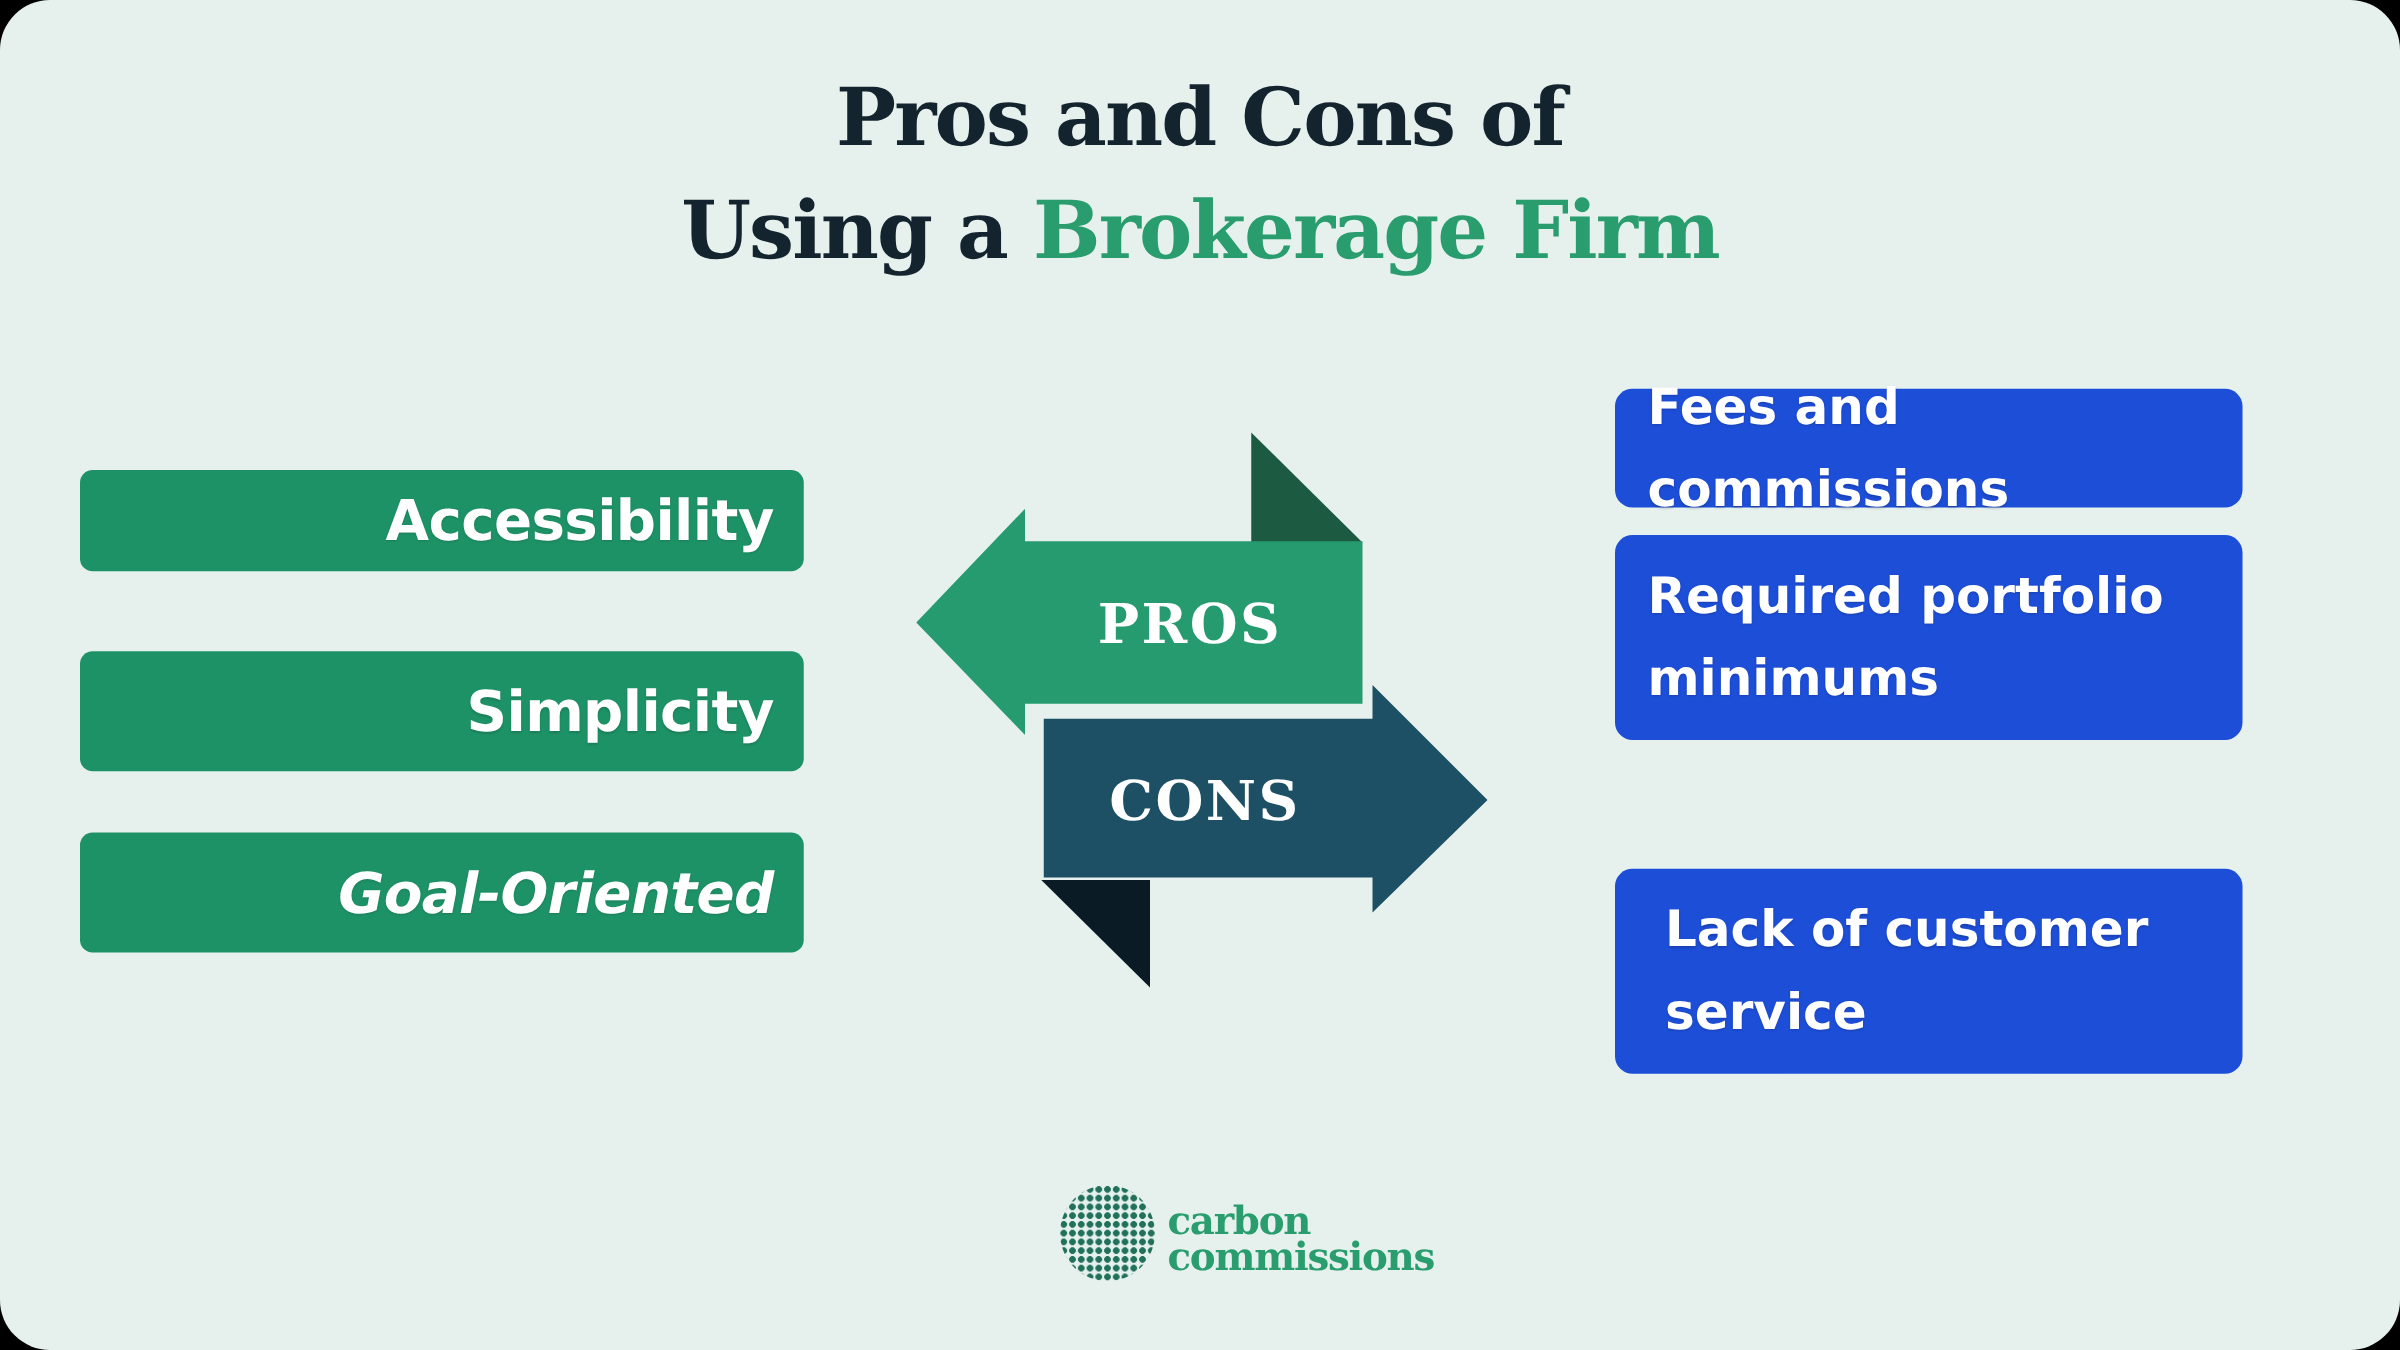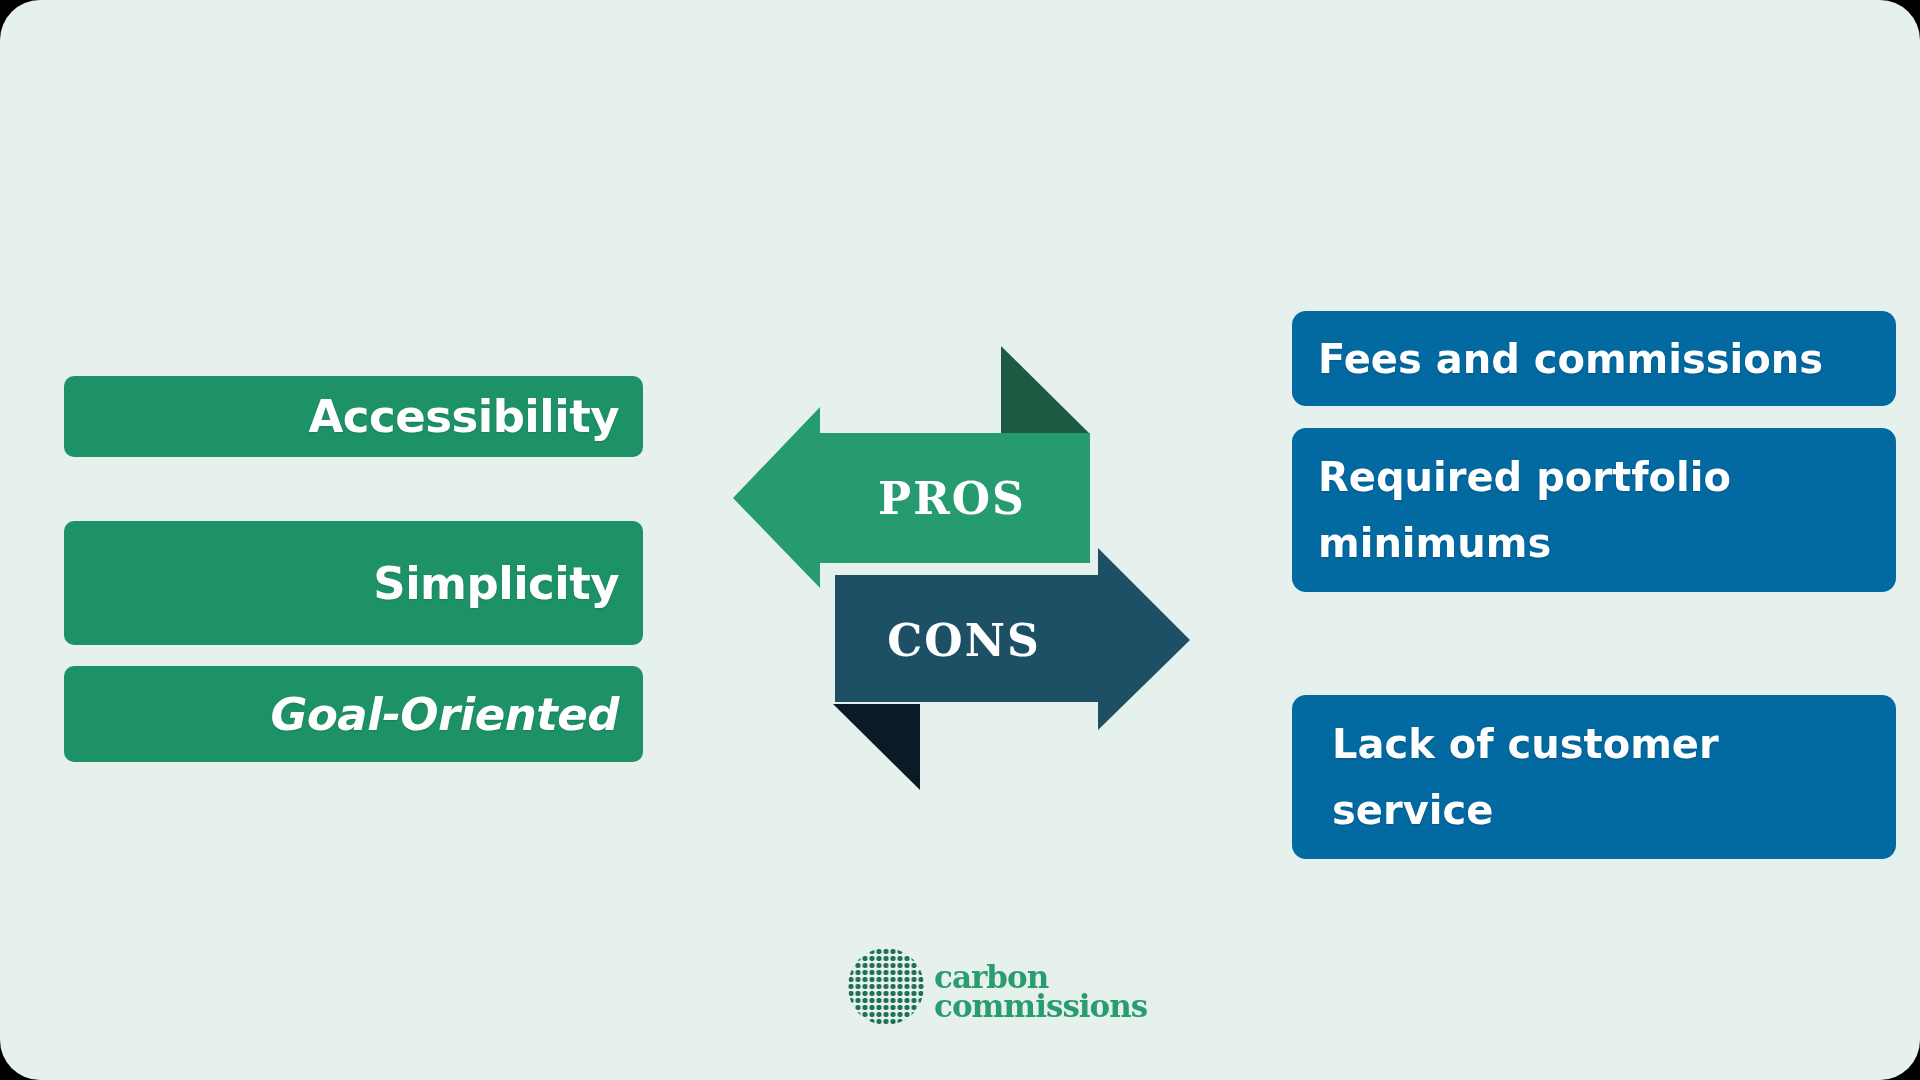--- a/index.html
+++ b/index.html
@@ -11,25 +11,25 @@
          font-family:"DejaVu Serif",serif;font-weight:bold;font-size:64px;line-height:90px;
          letter-spacing:-1.5px;color:#14242e;}
   .title .hl{color:#2a9d6f;}
 
   
   .pros-box{position:absolute;left:64px;width:579px;background:#1e9267;border-radius:10px;
             display:flex;align-items:center;justify-content:flex-end;padding-right:24px;
             box-sizing:border-box;color:#fff;font-weight:bold;font-size:45px;letter-spacing:-0.5px;
             text-shadow:0 1px 2px rgba(0,0,0,0.15);}
   .pros-box.b1{top:376px;height:81px;}
-  .pros-box.b2{top:521px;height:124px;}
+  .pros-box.b2{top:521px;height:96px;}
   .pros-box.b3{top:666px;height:96px;font-style:italic;}
 
   
-  .cons-box{position:absolute;left:1292px;width:604px;background:#0369a1;border-radius:14px;
+  .cons-box{position:absolute;left:1292px;width:502px;background:#1d4ed8;border-radius:14px;
             display:flex;align-items:center;padding-left:26px;padding-right:26px;
             box-sizing:border-box;color:#fff;font-weight:bold;font-size:40px;line-height:66px;
             text-shadow:0 1px 2px rgba(0,0,0,0.18);}
   .cons-box.b1{top:311px;height:95px;}
   .cons-box.b2{top:428px;height:164px;}
   .cons-box.b3{top:695px;height:164px;padding-left:40px;}
 
   
   .arrows{position:absolute;left:700px;top:330px;width:520px;height:480px;}
   .arrow-label{font-family:"DejaVu Serif",serif;font-weight:bold;font-size:44px;
@@ -41,20 +41,24 @@
               background-size:7px 7px;background-position:center;}
   .logo-text{position:absolute;left:934px;top:951px;font-family:"DejaVu Serif",serif;
              font-weight:bold;font-size:31px;line-height:29px;letter-spacing:-1px;color:#2a9d6f;margin-top:12px;}
 </style>
 </head>
 <body>
 
 <div class="stage">
   <div class="card">
 
+    <div class="title">
+      <div>Pros and Cons of</div>
+      <div><span>Using a </span><span class="hl">Brokerage Firm</span></div>
+    </div>
 
     <div class="pros-box b1">
       <span>Accessibility</span>
     </div>
     <div class="pros-box b2">
       <span>Simplicity</span>
     </div>
     <div class="pros-box b3">
       <span>Goal-Oriented</span>
     </div>

